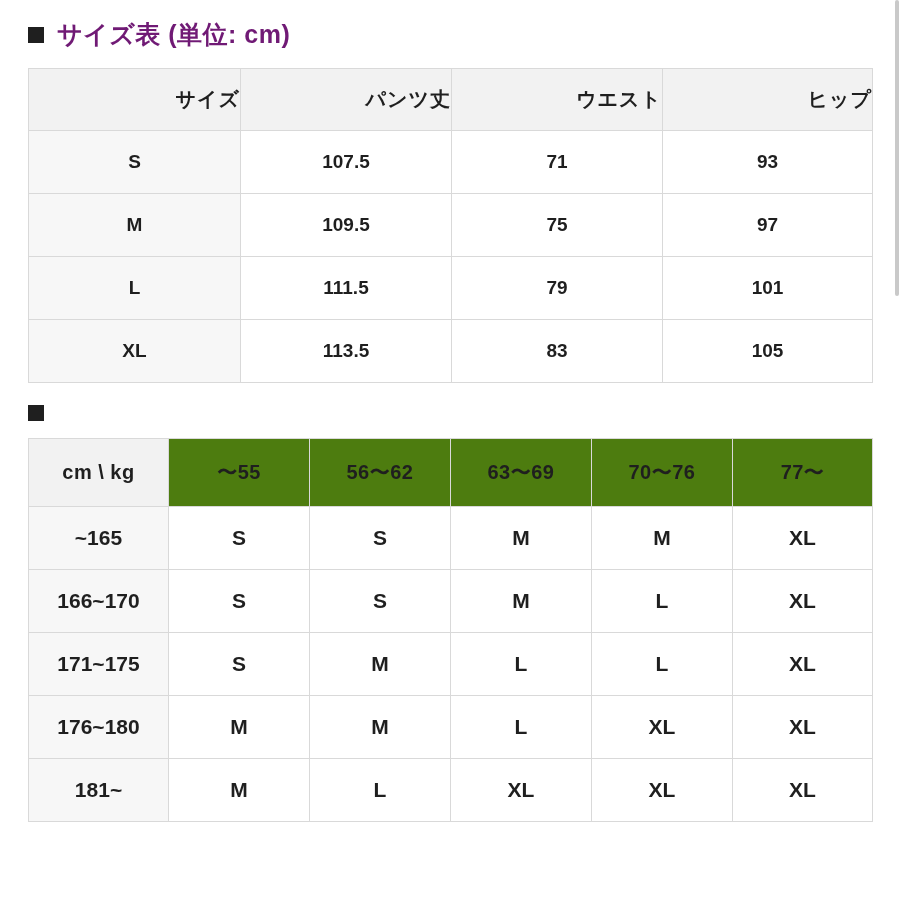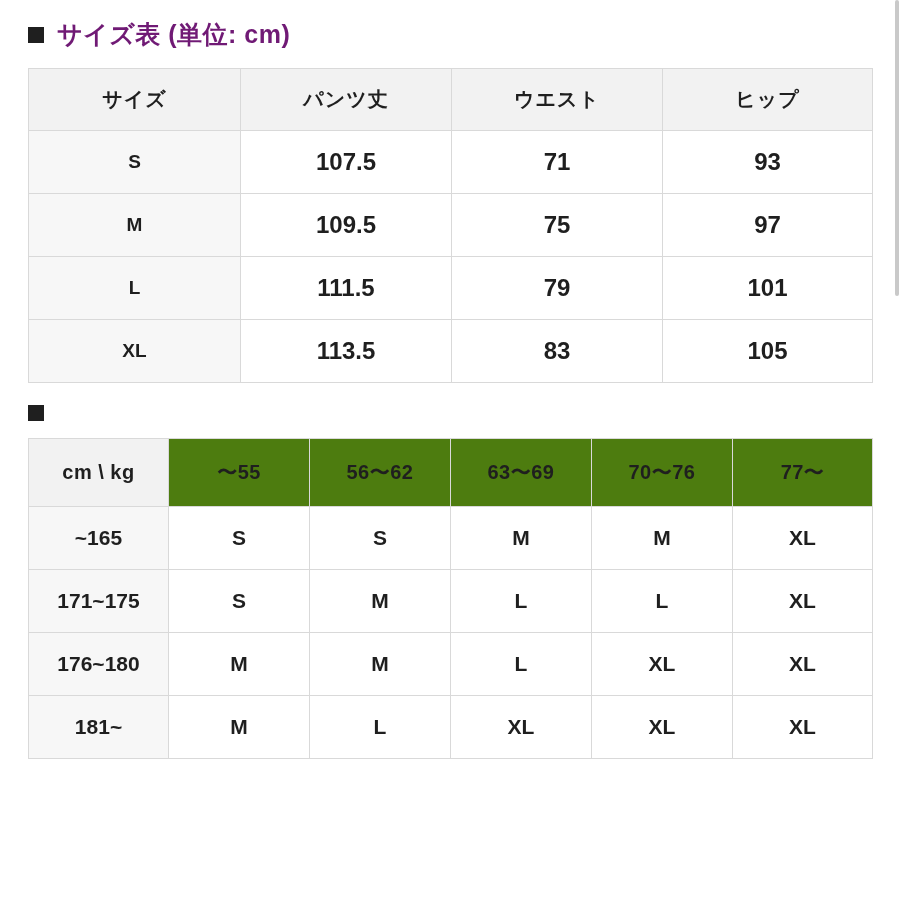--- a/index.html
+++ b/index.html
@@ -57,25 +57,26 @@
     font-weight: bold;
     padding: 0;
   }
 
   
   #size-table th {
     height: 61px;
     background: #f2f2f2;
     font-size: 20px;
     letter-spacing: 1px;
+    text-align: right;
   }
   #size-table td {
     height: 62px;
     font-weight: bold;
-    font-size: 24px;
+    font-size: 19px;
   }
   #size-table td.row-head {
     background: #f7f7f7;
     font-size: 19px;
   }
   #size-table col.c0 { width: 212px; }
   #size-table col.c1 { width: 211px; }
   #size-table col.c2 { width: 211px; }
   #size-table col.c3 { width: 210px; }
 
@@ -200,20 +201,28 @@
     <tbody>
       <tr>
         <td class="row-head">~165</td>
         <td>S</td>
         <td>S</td>
         <td>M</td>
         <td>M</td>
         <td>XL</td>
       </tr>
       <tr>
+        <td class="row-head">166~170</td>
+        <td>S</td>
+        <td>S</td>
+        <td>M</td>
+        <td>L</td>
+        <td>XL</td>
+      </tr>
+      <tr>
         <td class="row-head">171~175</td>
         <td>S</td>
         <td>M</td>
         <td>L</td>
         <td>L</td>
         <td>XL</td>
       </tr>
       <tr>
         <td class="row-head">176~180</td>
         <td>M</td>

